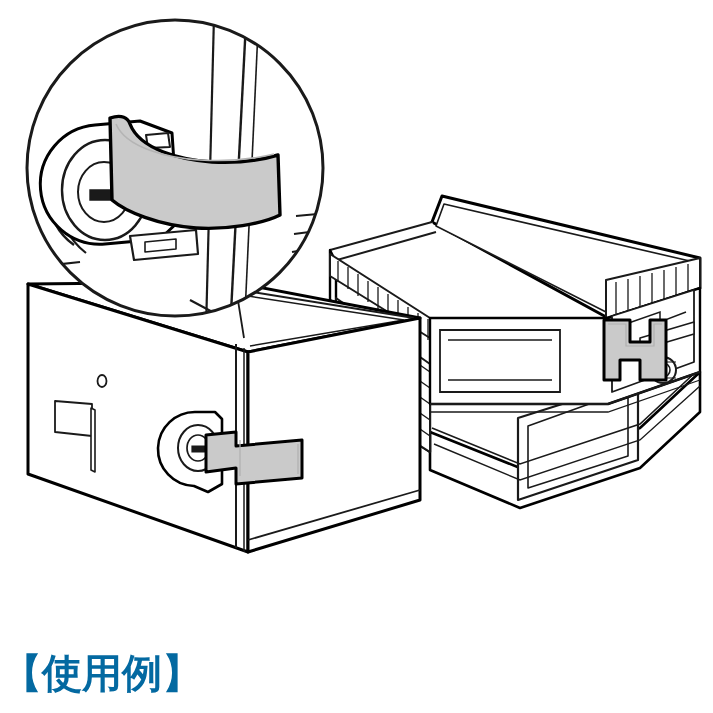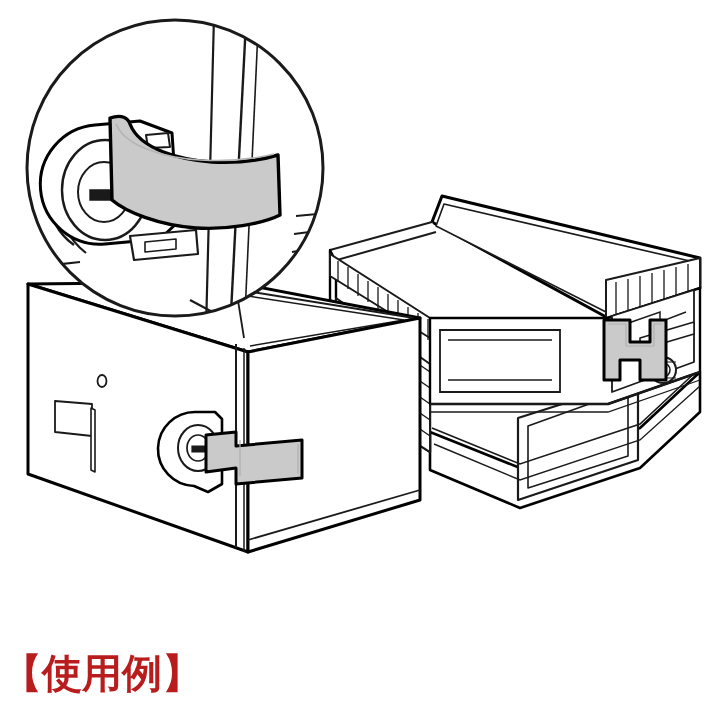--- a/index.html
+++ b/index.html
@@ -30,21 +30,21 @@
     left: 2px;
     top: 645px;
     width: 400px;
     height: 56px;
     display: flex;
     align-items: center;
     font-family: "DejaVu Sans", "Liberation Sans", sans-serif;
     font-size: 40px;
     font-weight: 700;
     line-height: 1;
-    color: #b91c1c;
+    color: #0369a1;
     letter-spacing: 0px;
     white-space: nowrap;
     user-select: none;
   }
 </style>
 </head>
 <body>
 
 <div id="stage">
 

